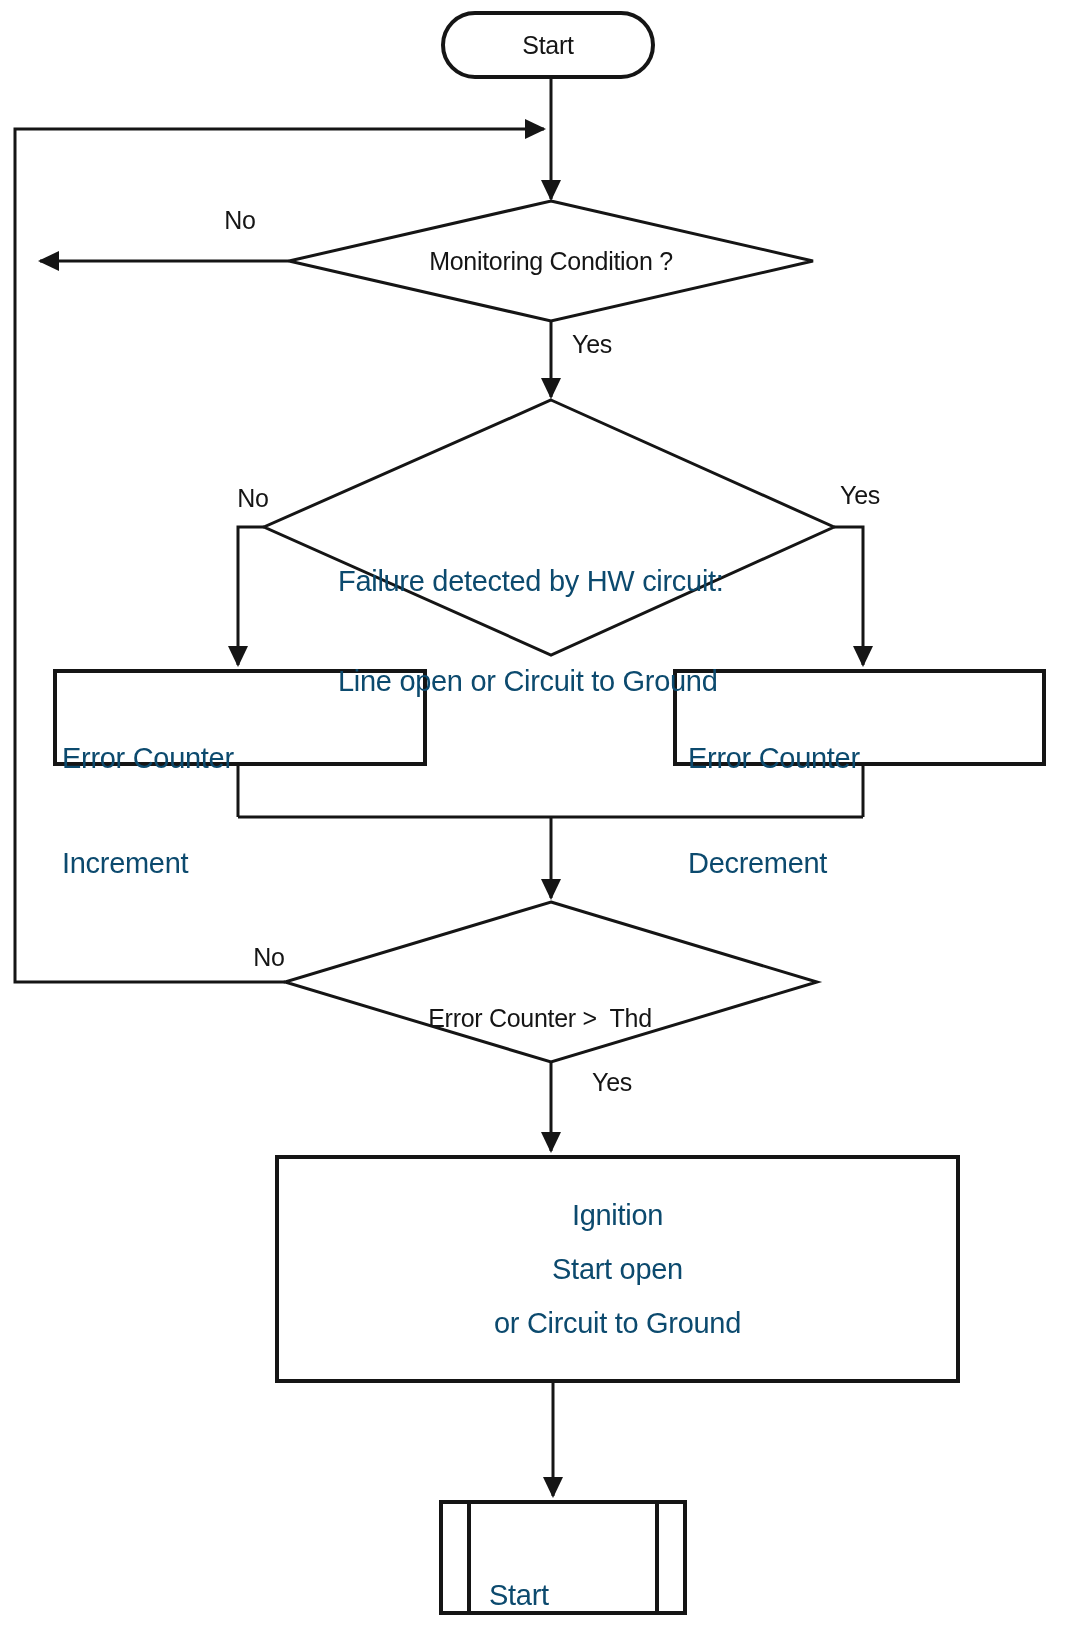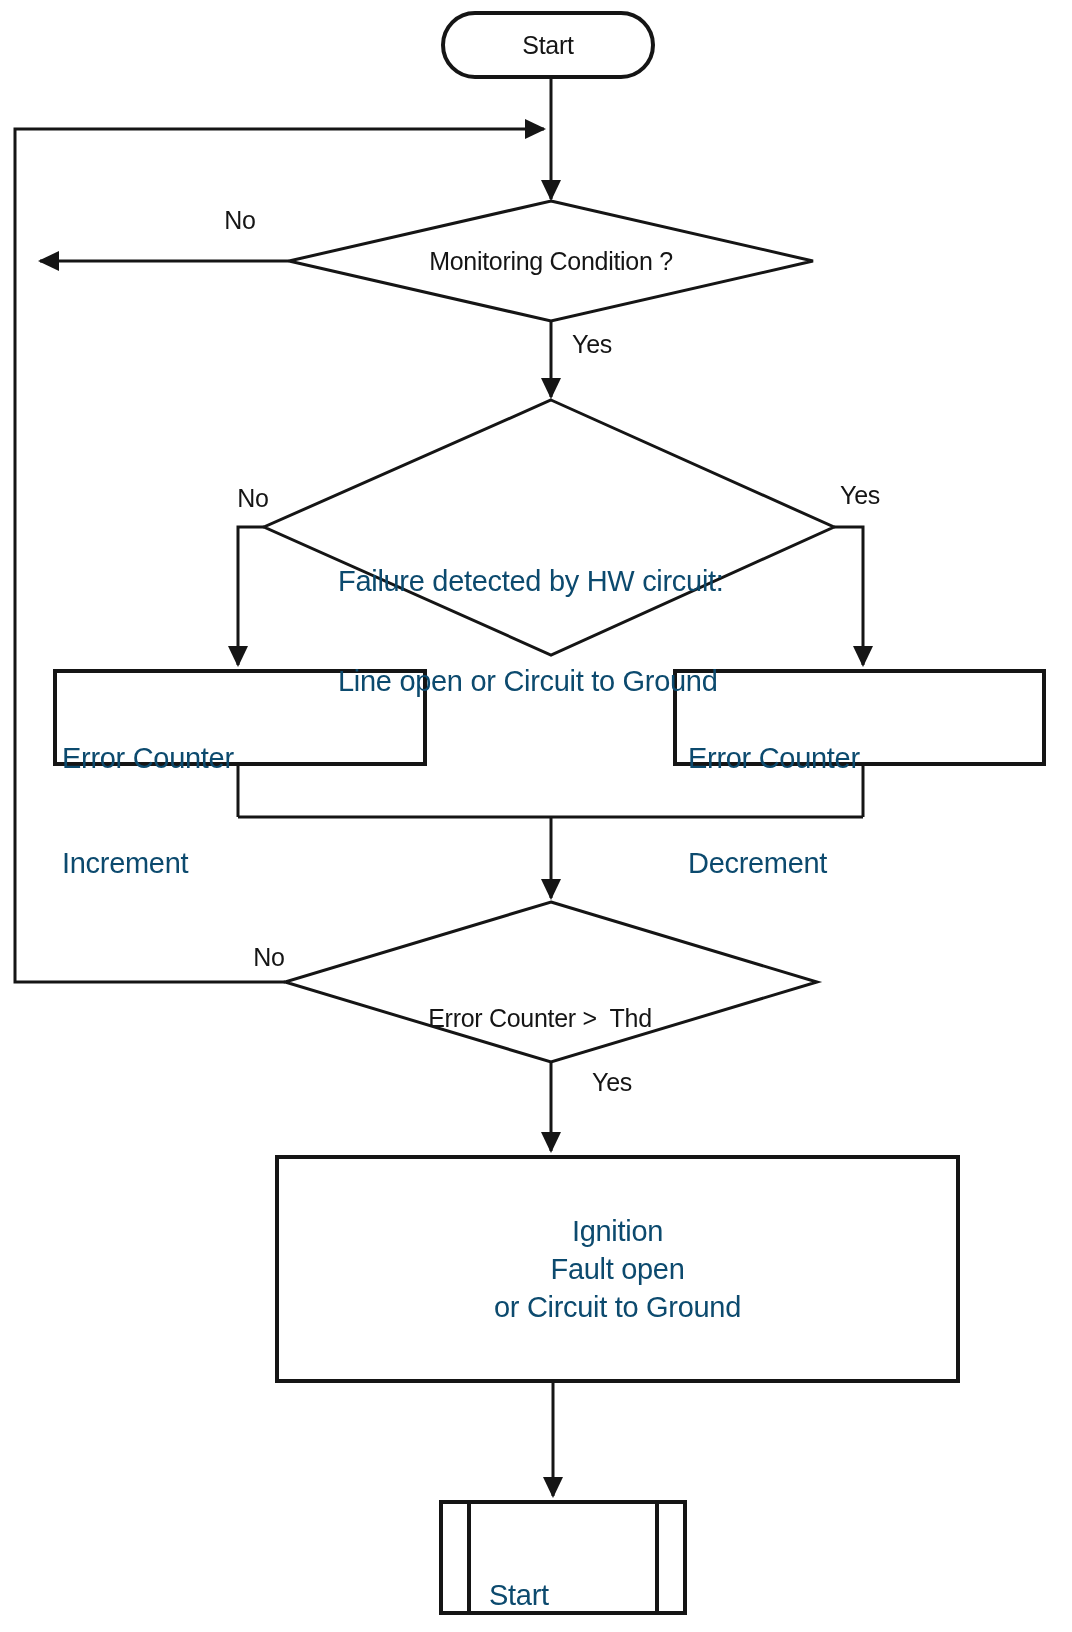--- a/index.html
+++ b/index.html
@@ -36,20 +36,21 @@
   .lh34 span { line-height: 34px; }
   .lh35 span { line-height: 35px; }
   .lh38 span { line-height: 38px; }
   .lh39 span { line-height: 39px; }
   .center-col {
     display: flex;
     flex-direction: column;
     align-items: center;
     justify-content: center;
     text-align: center;
+    gap: 16px;
   }
 </style>
 </head>
 <body>
 
 <div class="stage">
 
   <svg width="1072" height="1632" viewBox="0 0 1072 1632">
     <defs>
       <marker id="arw" markerUnits="userSpaceOnUse" markerWidth="22" markerHeight="20" refX="19" refY="10" orient="auto">
@@ -110,21 +111,21 @@
   </div>
 
   <div class="lbl" style="left:229px; top:935px; width:80px; height:44px;">No</div>
 
   <div class="lbl" style="left:280px; top:960px; width:520px; height:44px;margin-top:36px;">Error Counter &gt;  Thd</div>
 
   <div class="lbl" style="left:567px; top:1060px; width:90px; height:44px;">Yes</div>
 
   <div class="block lh38 center-col" style="left:275px; top:1155px; width:685px; height:228px;">
     <span>Ignition</span>
-    <span>Fault open</span>
+    <span>Start open</span>
     <span>or Circuit to Ground</span>
   </div>
 
   <div class="block lh35" style="left:489px; top:1512px;">
     <span>Start</span>
     
   </div>
 
 </div>
 

